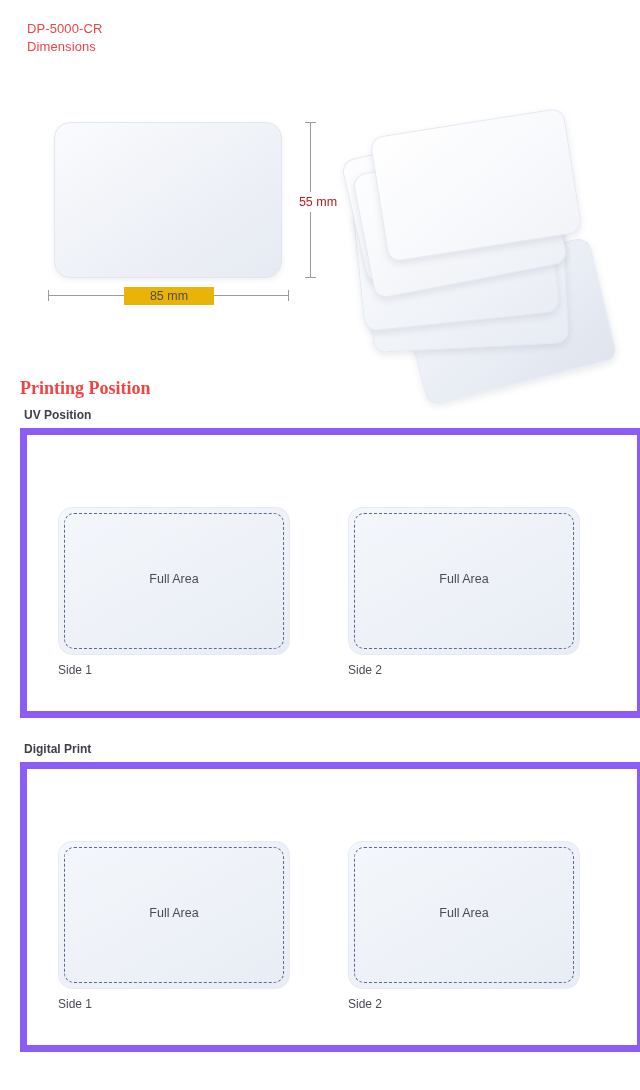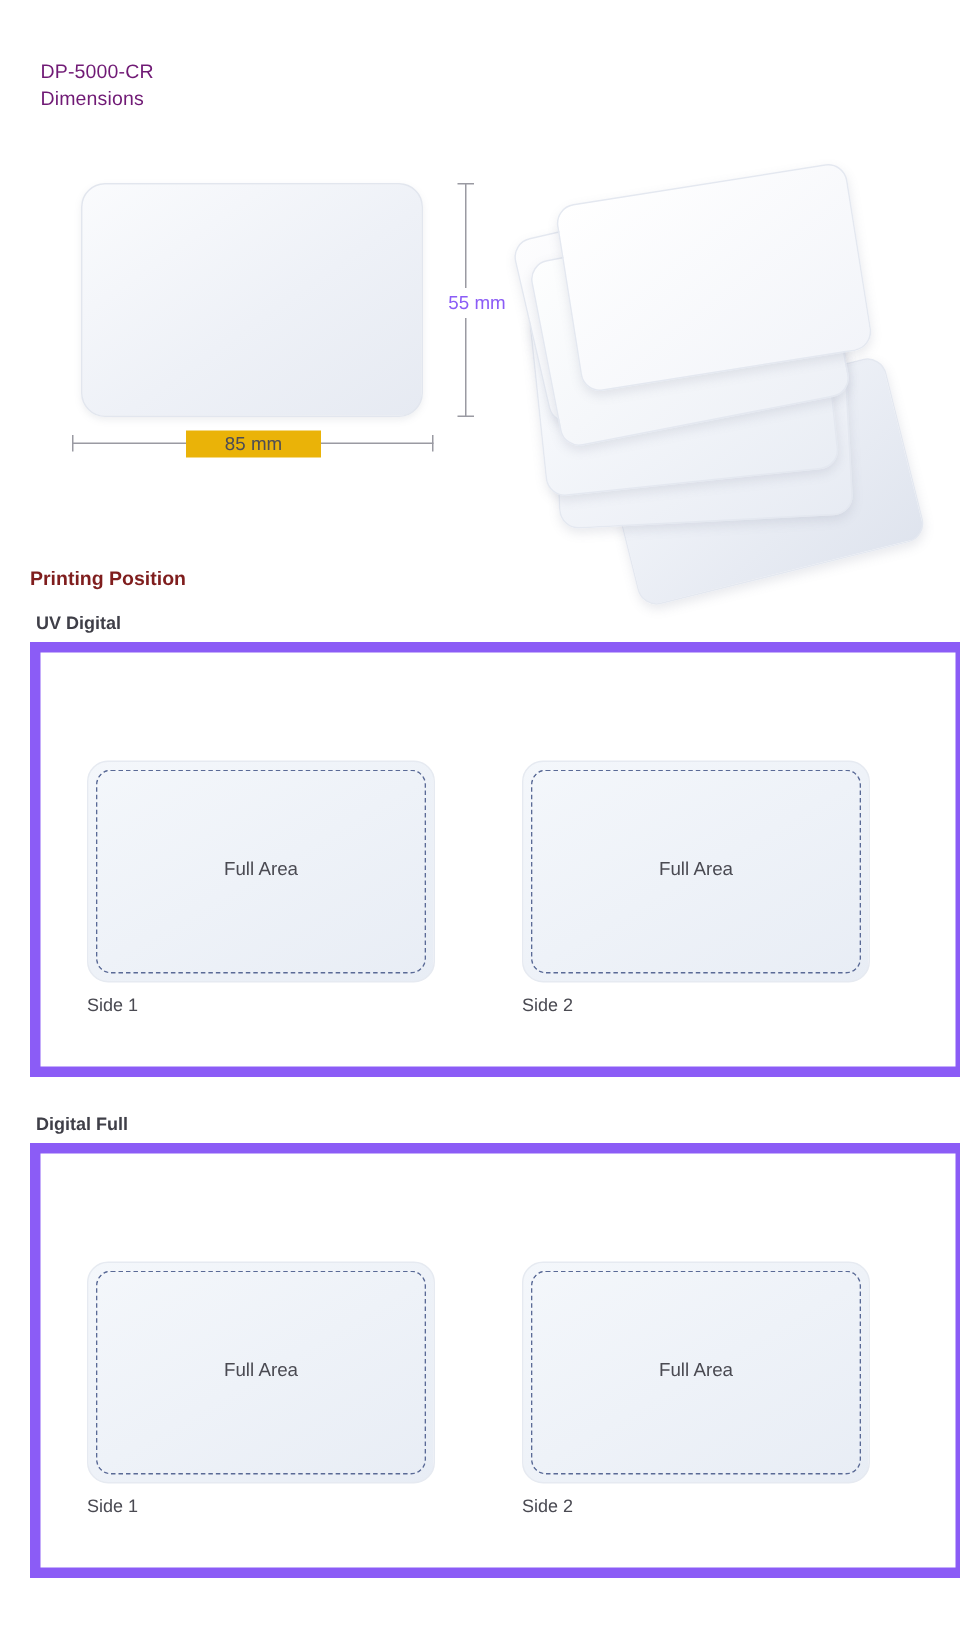--- a/index.html
+++ b/index.html
@@ -17,23 +17,22 @@
     overflow: hidden;
   }
 
   
   .product-title {
     position: absolute;
     left: 27px;
     top: 20px;
     font-size: 13px;
     line-height: 18px;
-    color: #701a75;
+    color: #ef4444;
     letter-spacing: 0.1px;
-    margin-top: 19px;
   }
 
   
   .dim-area {
     position: absolute;
     left: 0;
     top: 100px;
     width: 640px;
     height: 270px;
   }
@@ -69,21 +68,21 @@
   }
   .dim-v::before { top: 0; }
   .dim-v::after { bottom: 0; }
   .dim-v-label {
     position: absolute;
     left: 286px;
     top: 92px;
     width: 64px;
     text-align: center;
     font-size: 12.5px;
-    color: #8b5cf6;
+    color: #b91c1c;
     background: #ffffff;
     padding: 3px 0;
   }
 
   
   .dim-h {
     position: absolute;
     left: 48px;
     top: 195px;
     width: 241px;
@@ -133,23 +132,24 @@
   .c2 { left: 26px;  top: 56px;  background: linear-gradient(150deg,#fdfefe,#edf0f6); transform: rotate(-11deg); }
   .c3 { left: 42px;  top: 22px;  background: linear-gradient(150deg,#ffffff,#f2f4f9); transform: rotate(-9deg); }
   .c4 { left: 22px;  top: 96px;  background: linear-gradient(150deg,#fcfdff,#e9edf4); transform: rotate(-6deg); }
   .c5 { left: 34px;  top: 122px; background: linear-gradient(150deg,#fbfcfe,#e7ebf3); transform: rotate(-3deg); }
   .c6 { left: 74px;  top: 158px; background: linear-gradient(150deg,#f6f8fc,#dfe4ee); transform: rotate(-14deg); }
 
   
   .section-title {
     position: absolute;
     left: 20px;
-    font-size: 13px;
+    font-size: 18px;
     font-weight: bold;
-    color: #7f1d1d;
+    color: #ef4444;
+    font-family: Liberation Serif, serif;
   }
   .sub-title {
     position: absolute;
     left: 24px;
     font-size: 12px;
     font-weight: bold;
     color: #3f3f48;
   }
 
   .panel {
@@ -217,36 +217,36 @@
     <div class="c c5"></div>
     <div class="c c4"></div>
     <div class="c c1"></div>
     <div class="c c2"></div>
     <div class="c c3"></div>
   </div>
 </div>
 
 <div class="section-title" style="top:378px;">Printing Position</div>
 
-<div class="sub-title" style="top:408px;">UV Digital</div>
+<div class="sub-title" style="top:408px;">UV Position</div>
 <div class="panel" style="top:428px; height:290px;">
   <div class="print-card" style="left:31px; top:72px;">
     <div class="dash"></div>
     <div class="area-label">Full Area</div>
   </div>
   <div class="side-label" style="left:31px; top:228px;">Side 1</div>
 
   <div class="print-card" style="left:321px; top:72px;">
     <div class="dash"></div>
     <div class="area-label">Full Area</div>
   </div>
   <div class="side-label" style="left:321px; top:228px;">Side 2</div>
 </div>
 
-<div class="sub-title" style="top:742px;">Digital Full</div>
+<div class="sub-title" style="top:742px;">Digital Print</div>
 <div class="panel" style="top:762px; height:290px;">
   <div class="print-card" style="left:31px; top:72px;">
     <div class="dash"></div>
     <div class="area-label">Full Area</div>
   </div>
   <div class="side-label" style="left:31px; top:228px;">Side 1</div>
 
   <div class="print-card" style="left:321px; top:72px;">
     <div class="dash"></div>
     <div class="area-label">Full Area</div>

